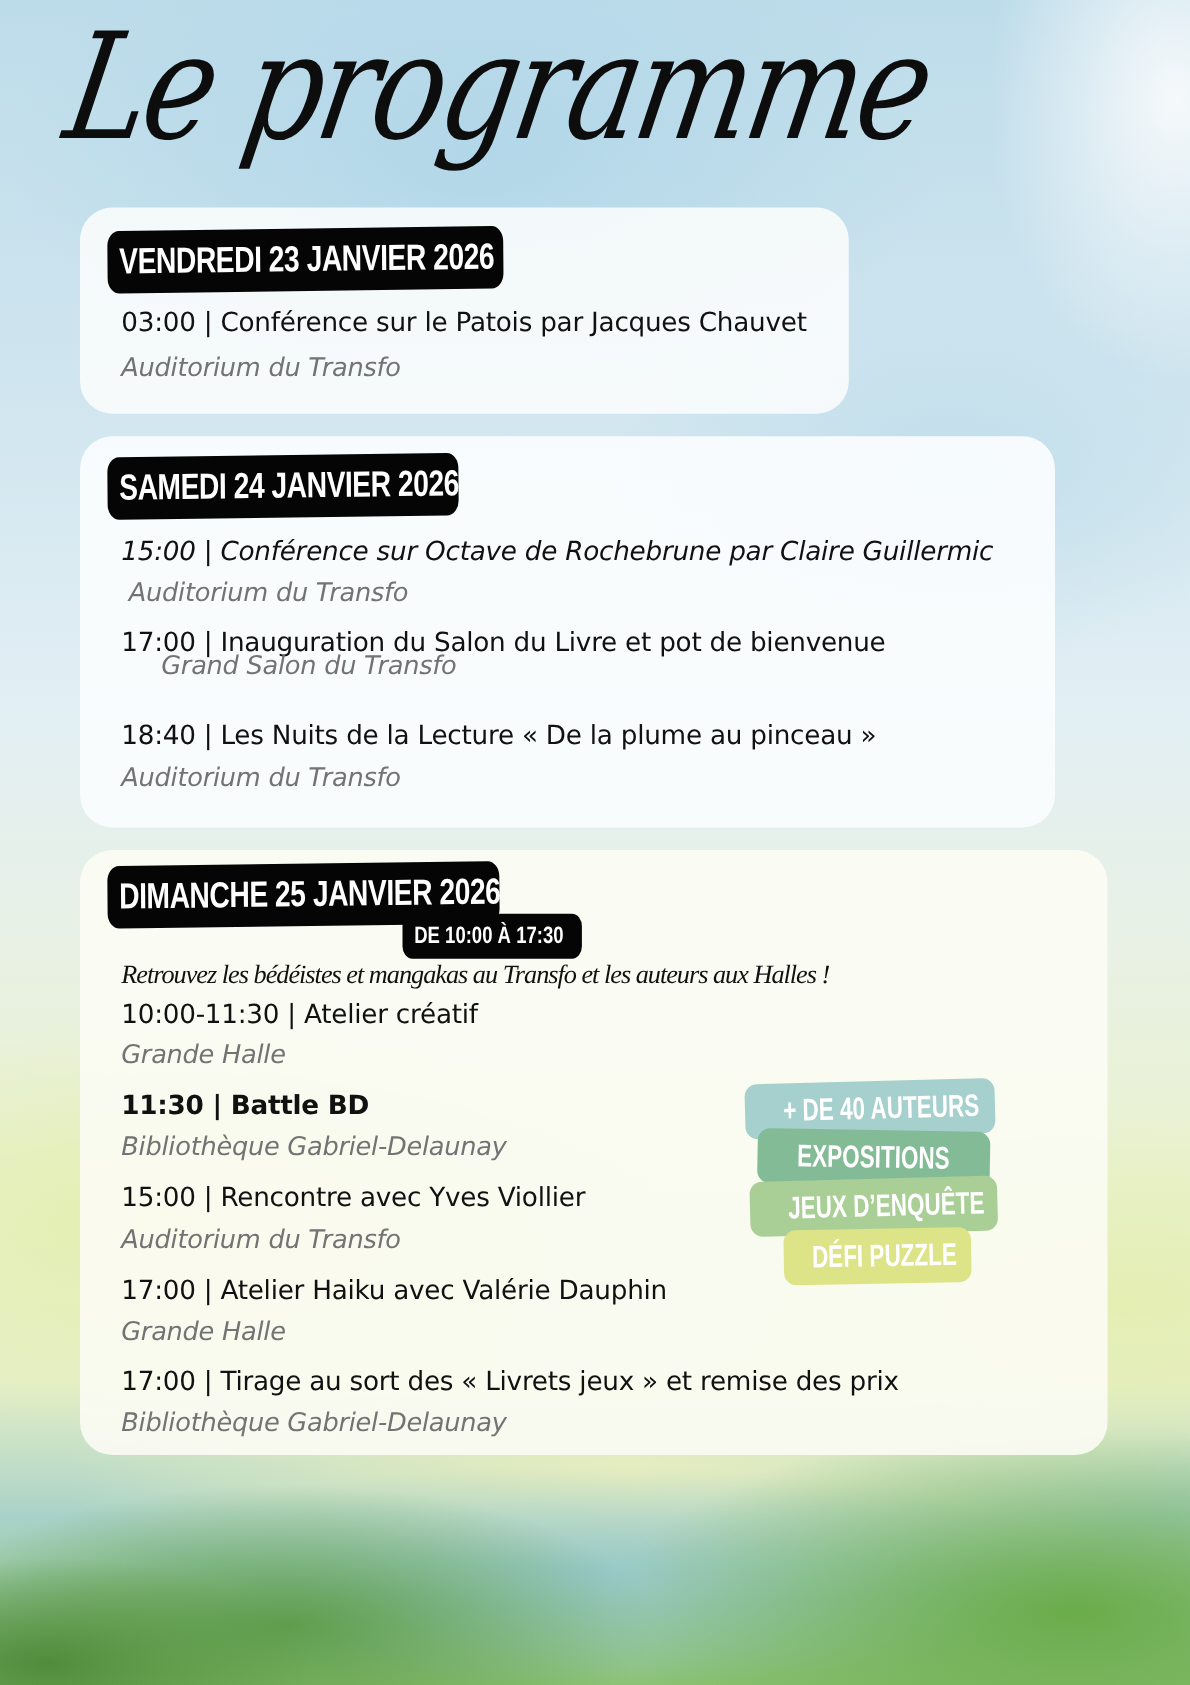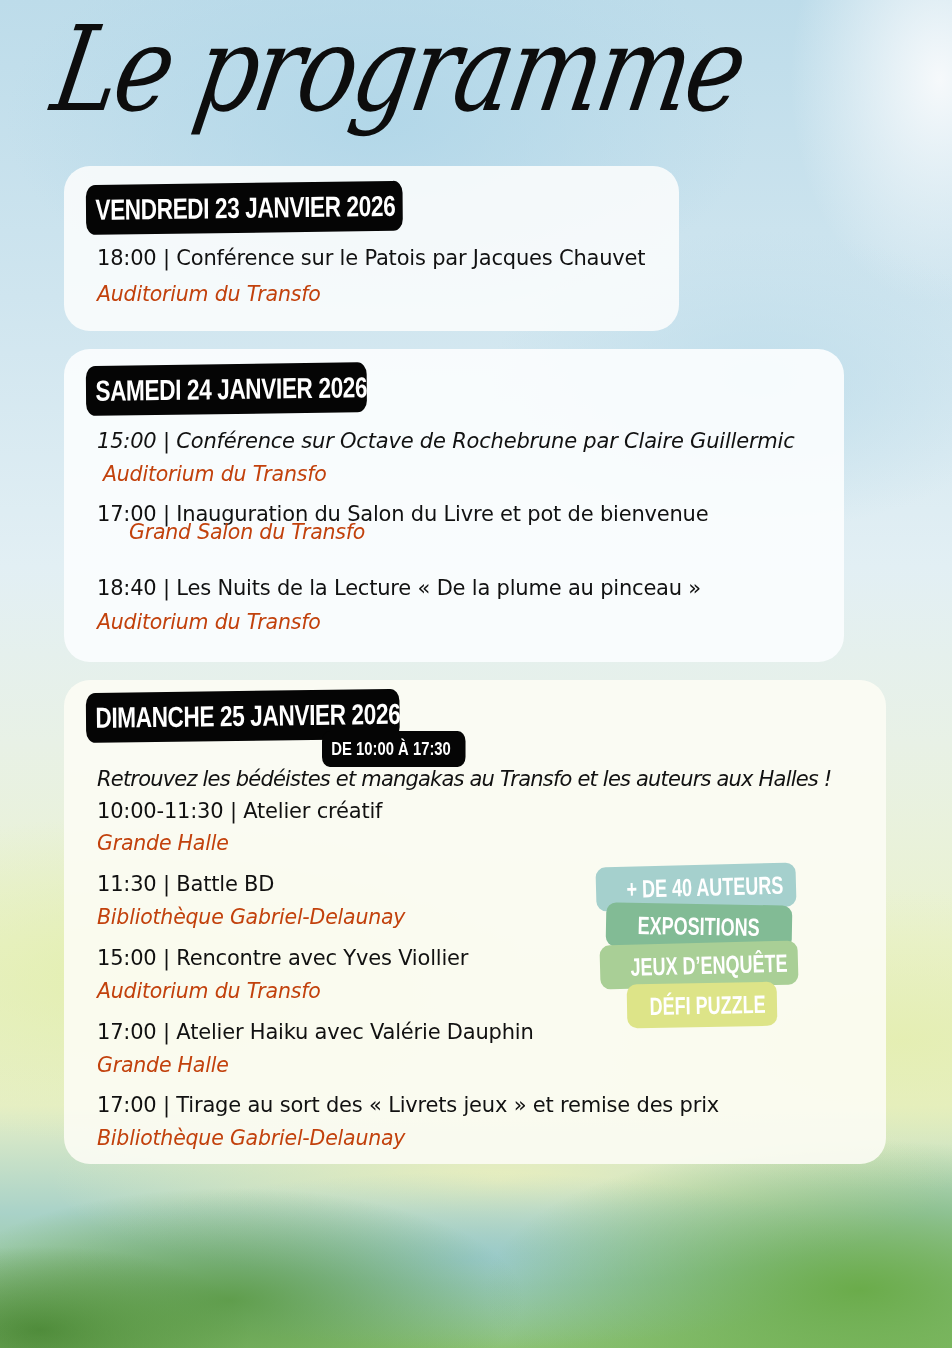--- a/index.html
+++ b/index.html
@@ -97,32 +97,33 @@
     z-index: 2;
     letter-spacing: -0.2px;
   }
   .ev-place {
     position: absolute;
     left: 97px;
     font-size: 20.5px;
     font-style: italic;
     line-height: 1.2;
     white-space: nowrap;
-    color: #c2410c;
+    color: #737373;
     z-index: 2;
     letter-spacing: -0.2px;
   }
   .intro {
     position: absolute;
     left: 97px; top: 767px;
     font-size: 21px;
     font-style: italic;
     letter-spacing: -0.8px;
     white-space: nowrap;
     z-index: 2;
+    font-family: Liberation Serif, serif;
   }
 
   .tag {
     position: absolute;
     height: 44px;
     line-height: 44px;
     color: #fff;
     font-family: "Liberation Sans", sans-serif;
     font-weight: 700;
     font-size: 25px;
@@ -138,21 +139,21 @@
   .tag-defi    { left: 627px; top: 983px; width: 150px; background: #dde488; transform: rotate(-1deg); z-index: 6; }
 </style>
 </head>
 <body>
 
 <div class="title">Le programme</div>
 
 <section>
   <div class="card card-fri"></div>
   <div class="day-badge badge-fri">VENDREDI 23 JANVIER 2026</div>
-  <div class="ev-line" style="top:246px;">18:00 | Conférence sur le Patois par Jacques Chauvet</div>
+  <div class="ev-line" style="top:246px;">03:00 | Conférence sur le Patois par Jacques Chauvet</div>
   <div class="ev-place" style="top:282px;">Auditorium du Transfo</div>
 </section>
 
 <section>
   <div class="card card-sat"></div>
   <div class="day-badge badge-sat">SAMEDI 24 JANVIER 2026</div>
   <div class="ev-line" style="top:429px;font-style:italic;">15:00 |  Conférence sur Octave de Rochebrune par Claire Guillermic</div>
   <div class="ev-place" style="top:462px; left:103px;">Auditorium du Transfo</div>
   <div class="ev-line" style="top:502px;">17:00 | Inauguration du Salon du Livre et pot de bienvenue</div>
   <div class="ev-place" style="top:520px;margin-left:32px;">Grand Salon du Transfo</div>
@@ -161,21 +162,21 @@
 </section>
 
 <section>
   <div class="card card-sun"></div>
   <div class="day-badge badge-sun">DIMANCHE 25 JANVIER 2026</div>
   <div class="hours-badge">DE 10:00 À 17:30</div>
   <div class="intro">Retrouvez les bédéistes et mangakas au Transfo et les auteurs aux Halles !</div>
 
   <div class="ev-line" style="top:799px;">10:00-11:30 | Atelier créatif</div>
   <div class="ev-place" style="top:831px;">Grande Halle</div>
-  <div class="ev-line" style="top:872px;">11:30 | Battle BD</div>
+  <div class="ev-line" style="top:872px;font-weight:bold;">11:30 | Battle BD</div>
   <div class="ev-place" style="top:905px;">Bibliothèque Gabriel-Delaunay</div>
   <div class="ev-line" style="top:946px;">15:00 | Rencontre avec Yves Viollier</div>
   <div class="ev-place" style="top:979px;">Auditorium du Transfo</div>
   <div class="ev-line" style="top:1020px;">17:00 | Atelier Haiku avec Valérie Dauphin</div>
   <div class="ev-place" style="top:1053px;">Grande Halle</div>
   <div class="ev-line" style="top:1093px;">17:00 | Tirage au sort des « Livrets jeux » et remise des prix</div>
   <div class="ev-place" style="top:1126px;">Bibliothèque Gabriel-Delaunay</div>
 
   <div>
     <div class="tag tag-authors"><span>+ DE 40 AUTEURS</span></div>

